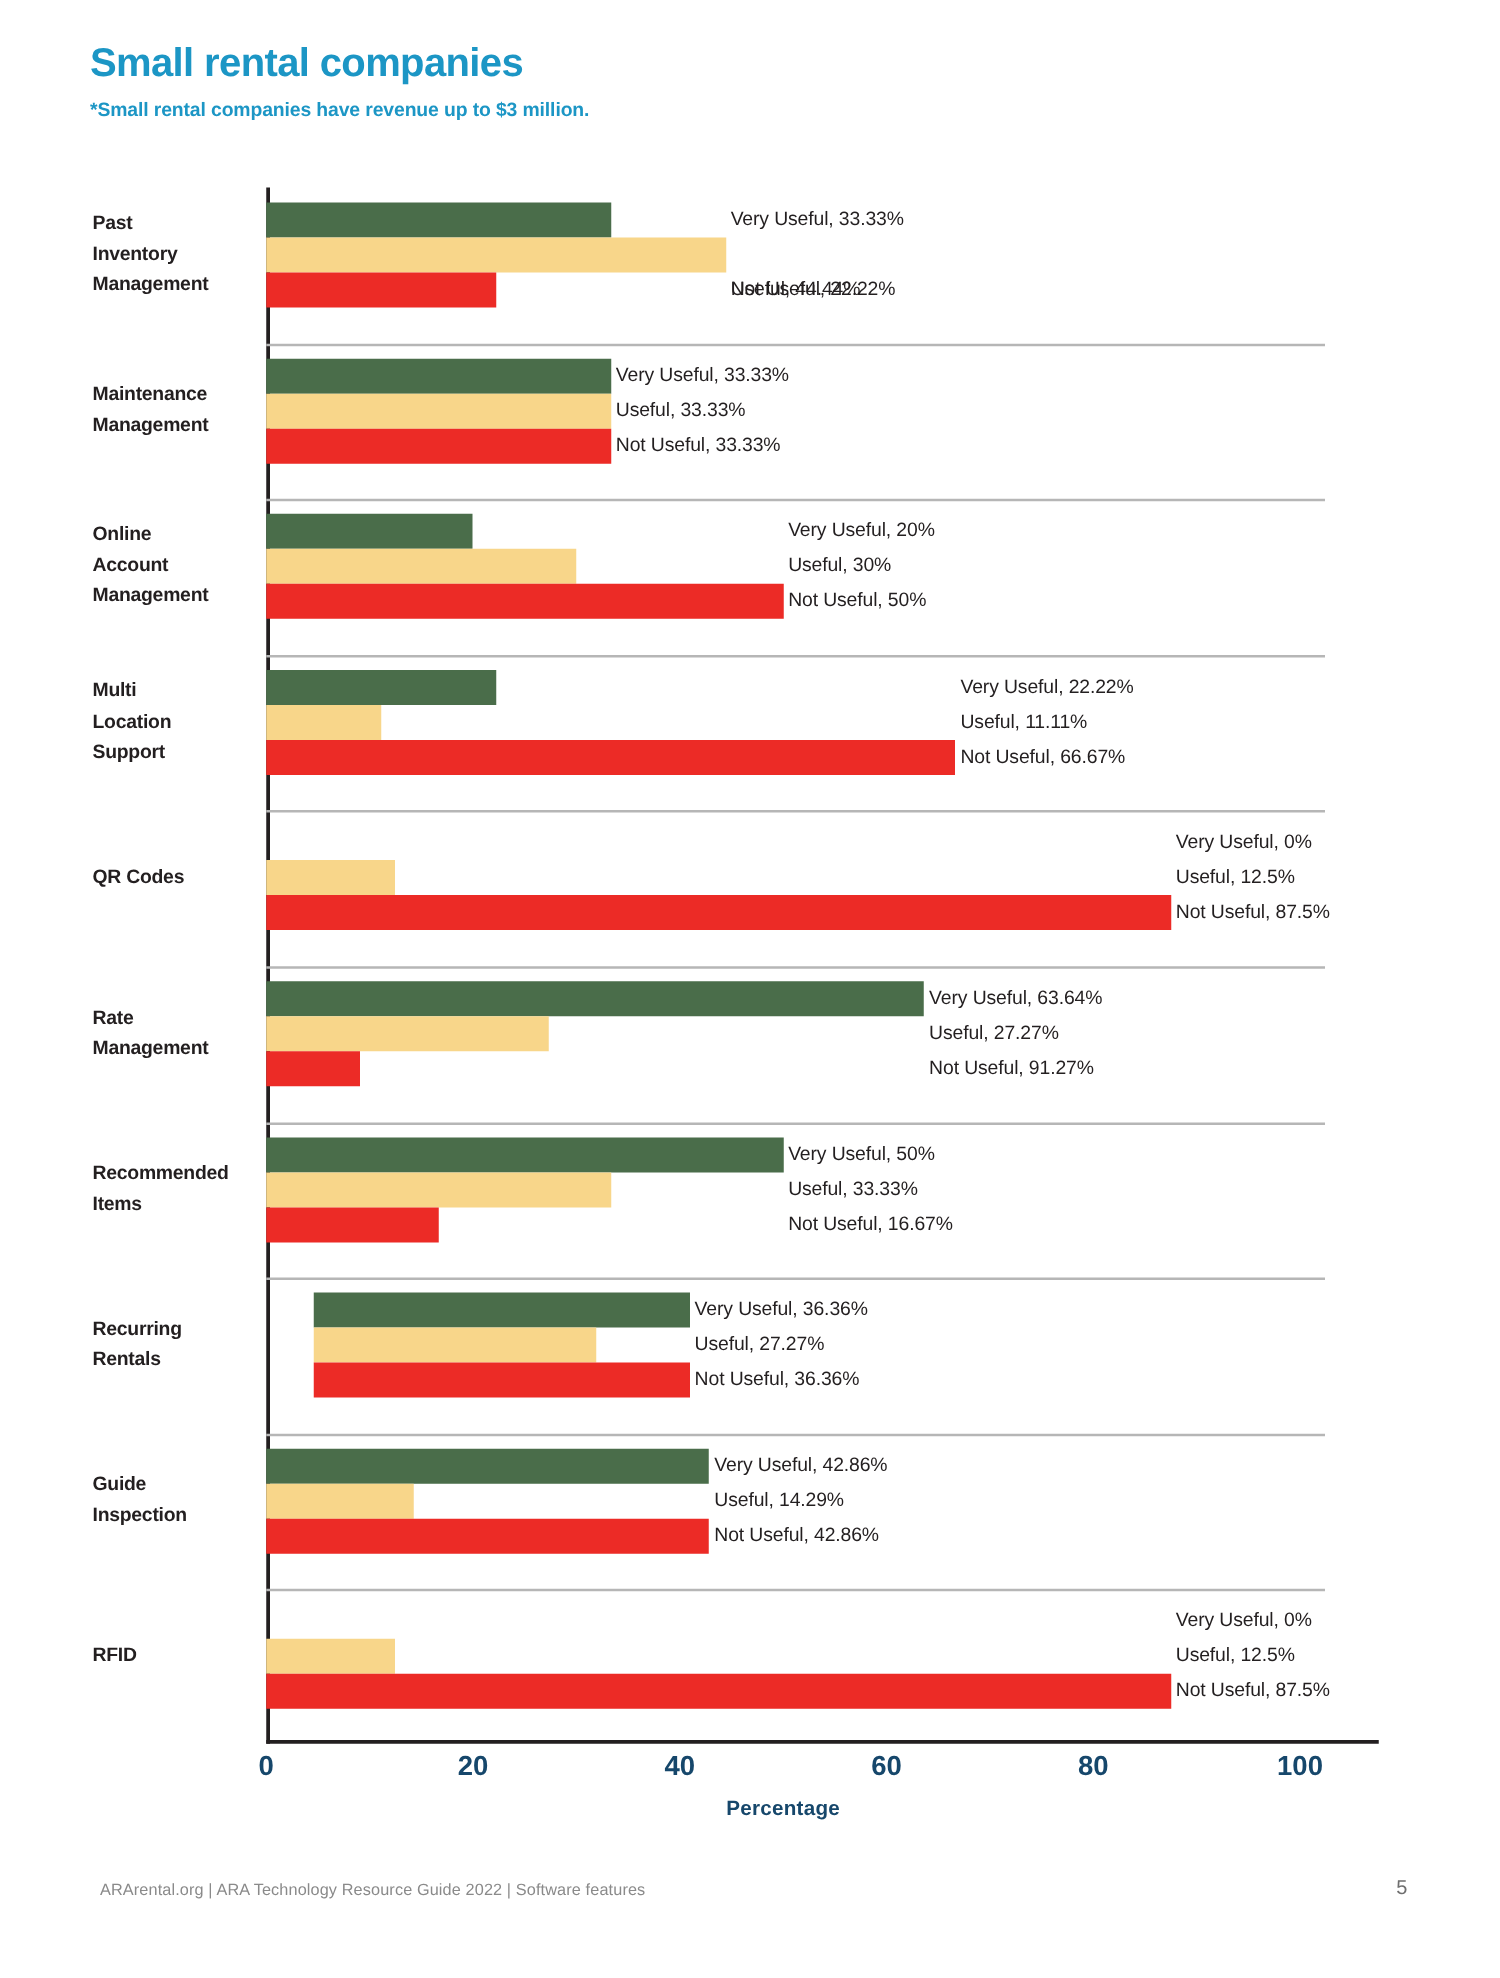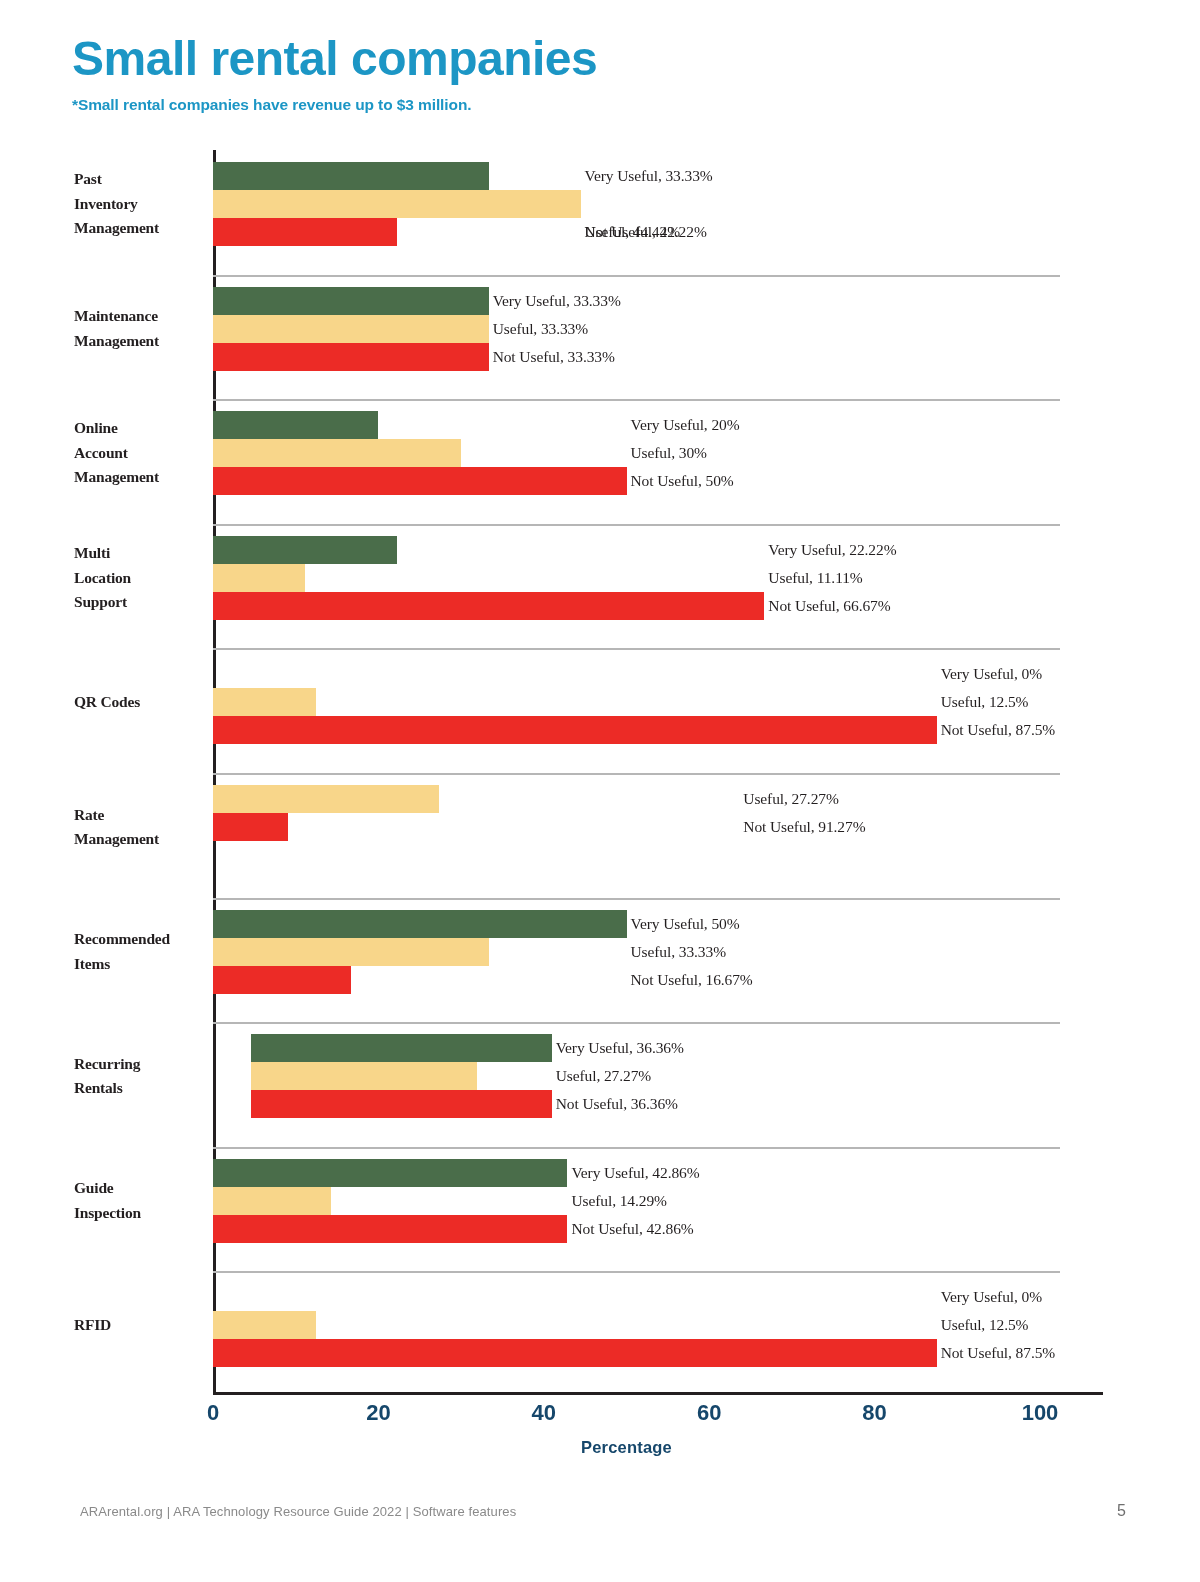--- a/index.html
+++ b/index.html
@@ -9,21 +9,21 @@
     height: 1582px;
     background: #ffffff;
     font-family: "Liberation Sans", sans-serif;
     position: relative;
     overflow: hidden;
   }
 
   
   #header { position: absolute; left: 72px; top: 34px; width: 1060px; }
   #chart-title {
-    font-size: 48px;
+    font-size: 32px;
     font-weight: bold;
     color: #1c96c5;
     letter-spacing: -0.5px;
     line-height: 1.05;
     margin: 0;
     white-space: nowrap;
   }
   #chart-subtitle {
     font-size: 15.5px;
     font-weight: bold;
@@ -31,21 +31,20 @@
     margin-top: 12px;
     letter-spacing: -0.1px;
   }
 
   
   #chart-area {
     position: absolute;
     left: 0; top: 150px;
     width: 1200px;
     height: 1245px;
-    font-family: Liberation Serif, serif;
   }
   #plot {
     position: absolute;
     left: 213px; top: 0;
     width: 890px;          
     height: 1245px;
     border-left: 3px solid #231f20;
     border-bottom: 3px solid #231f20;
   }
 
@@ -264,20 +263,24 @@
           </div>
         </div>
       </div>
       <div class="group" style="top: 623px; height: 124.6px;">
         <div class="group-sep" style="top: 0px;"></div>
         <div class="cat-label" style="top: 29.5px;">
           <div>Rate</div>
           <div>Management</div>
         </div>
         <div class="bars" style="top: 12px;">
+          <div class="bar-row">
+            <div class="bar very-useful" style="width: 526.303px;"></div>
+            <div class="bar-label" style="left: 530.303px;">Very Useful, 63.64%</div>
+          </div>
           <div class="bar-row">
             <div class="bar useful" style="width: 225.523px;"></div>
             <div class="bar-label" style="left: 530.303px;">Useful, 27.27%</div>
           </div>
           <div class="bar-row">
             <div class="bar not-useful" style="width: 75.1743px;"></div>
             <div class="bar-label" style="left: 530.303px;">Not Useful, 91.27%</div>
           </div>
         </div>
       </div>

